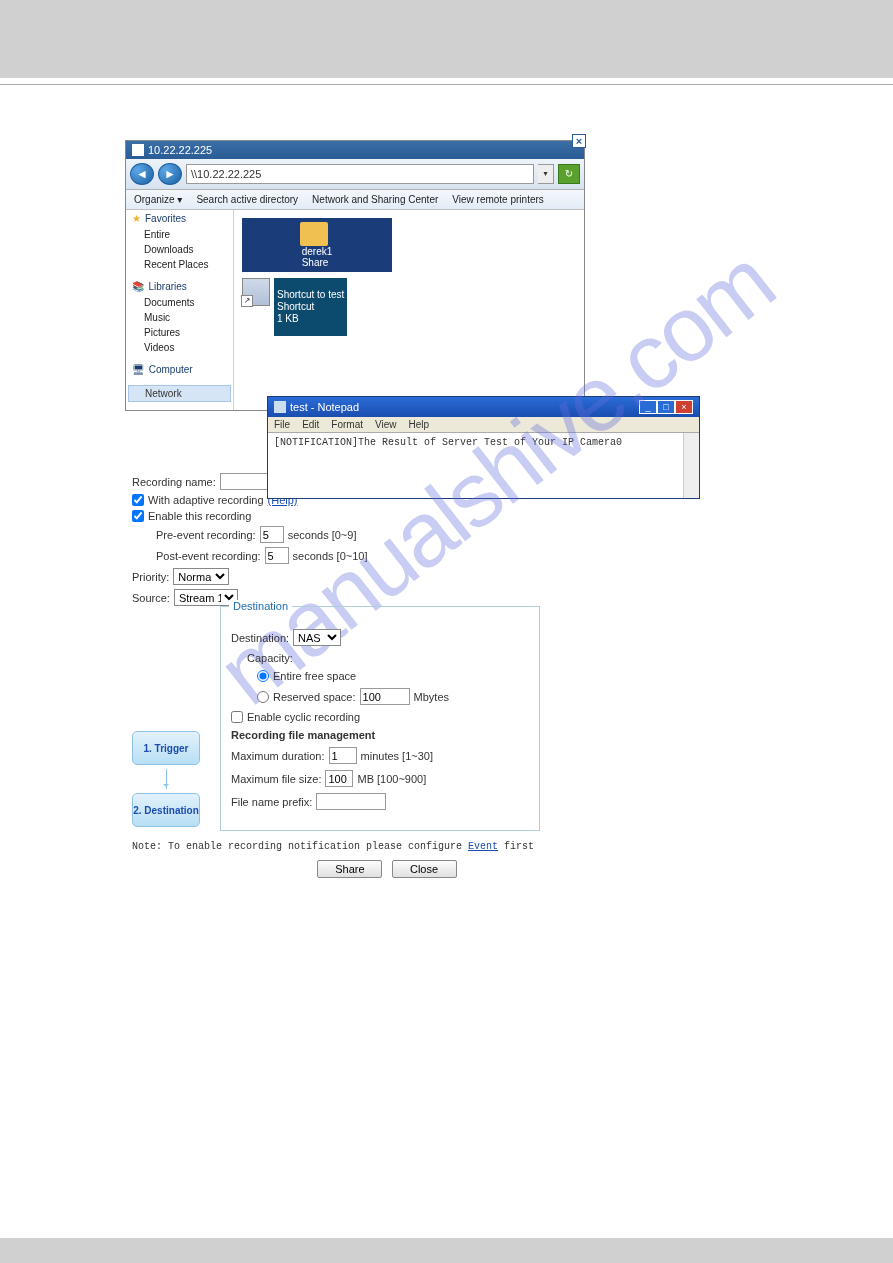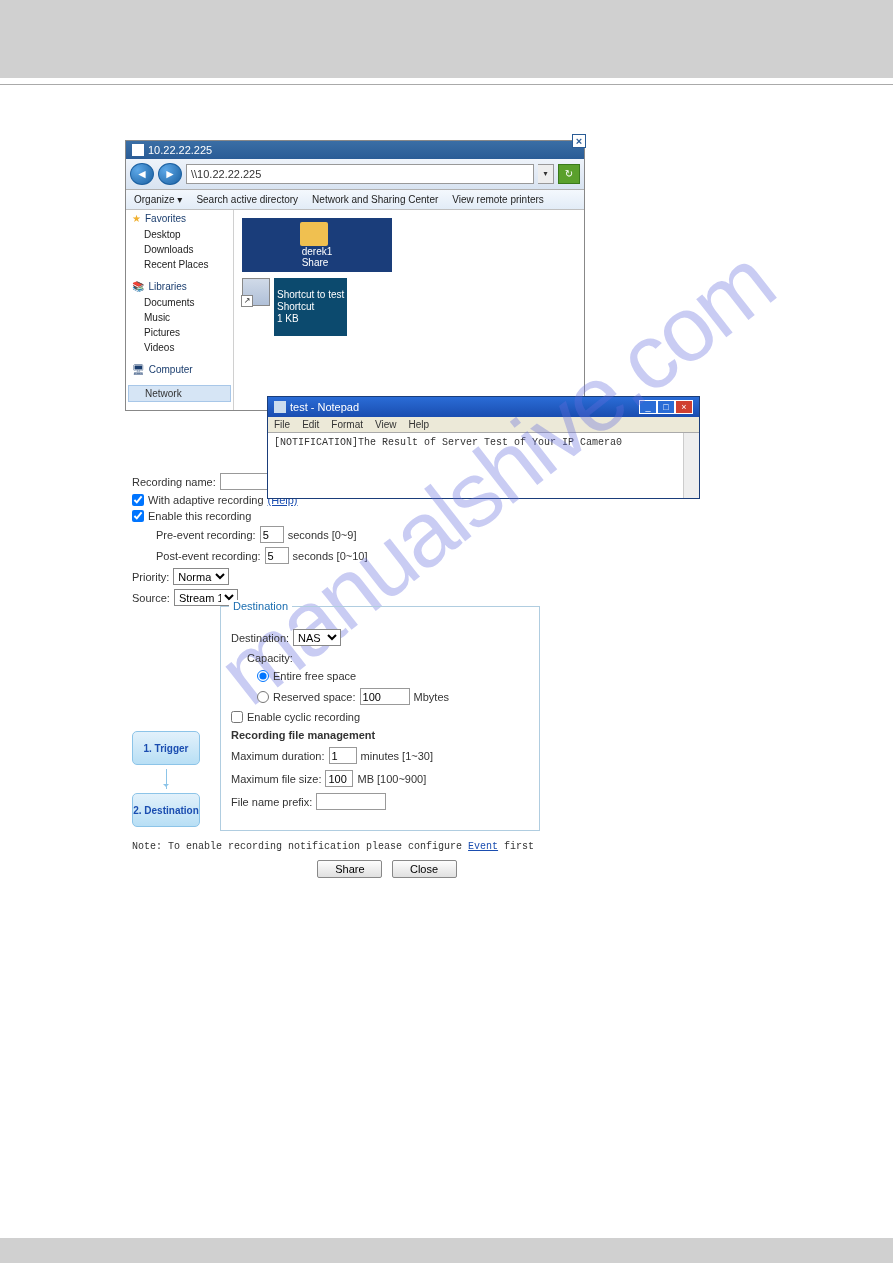--- a/index.html
+++ b/index.html
@@ -103,21 +103,21 @@
         <span>Network and Sharing Center</span>
         <span>View remote printers</span>
       </div>
       <div class="exp-body">
         <div class="sidebar">
           <div class="sb-hdr">
               <span class="star-ico">★</span>
               <span>Favorites</span>
             </div>
           <div class="sb-item">
-              <span>Desktop</span>
+              <span>Entire</span>
             </div>
           <div class="sb-item">
               <span>Downloads</span>
             </div>
           <div class="sb-item">
               <span>Recent Places</span>
             </div>
           <div style="height:6px"></div>
           <div class="sb-hdr">
               <span class="lib-ico">📚</span>

